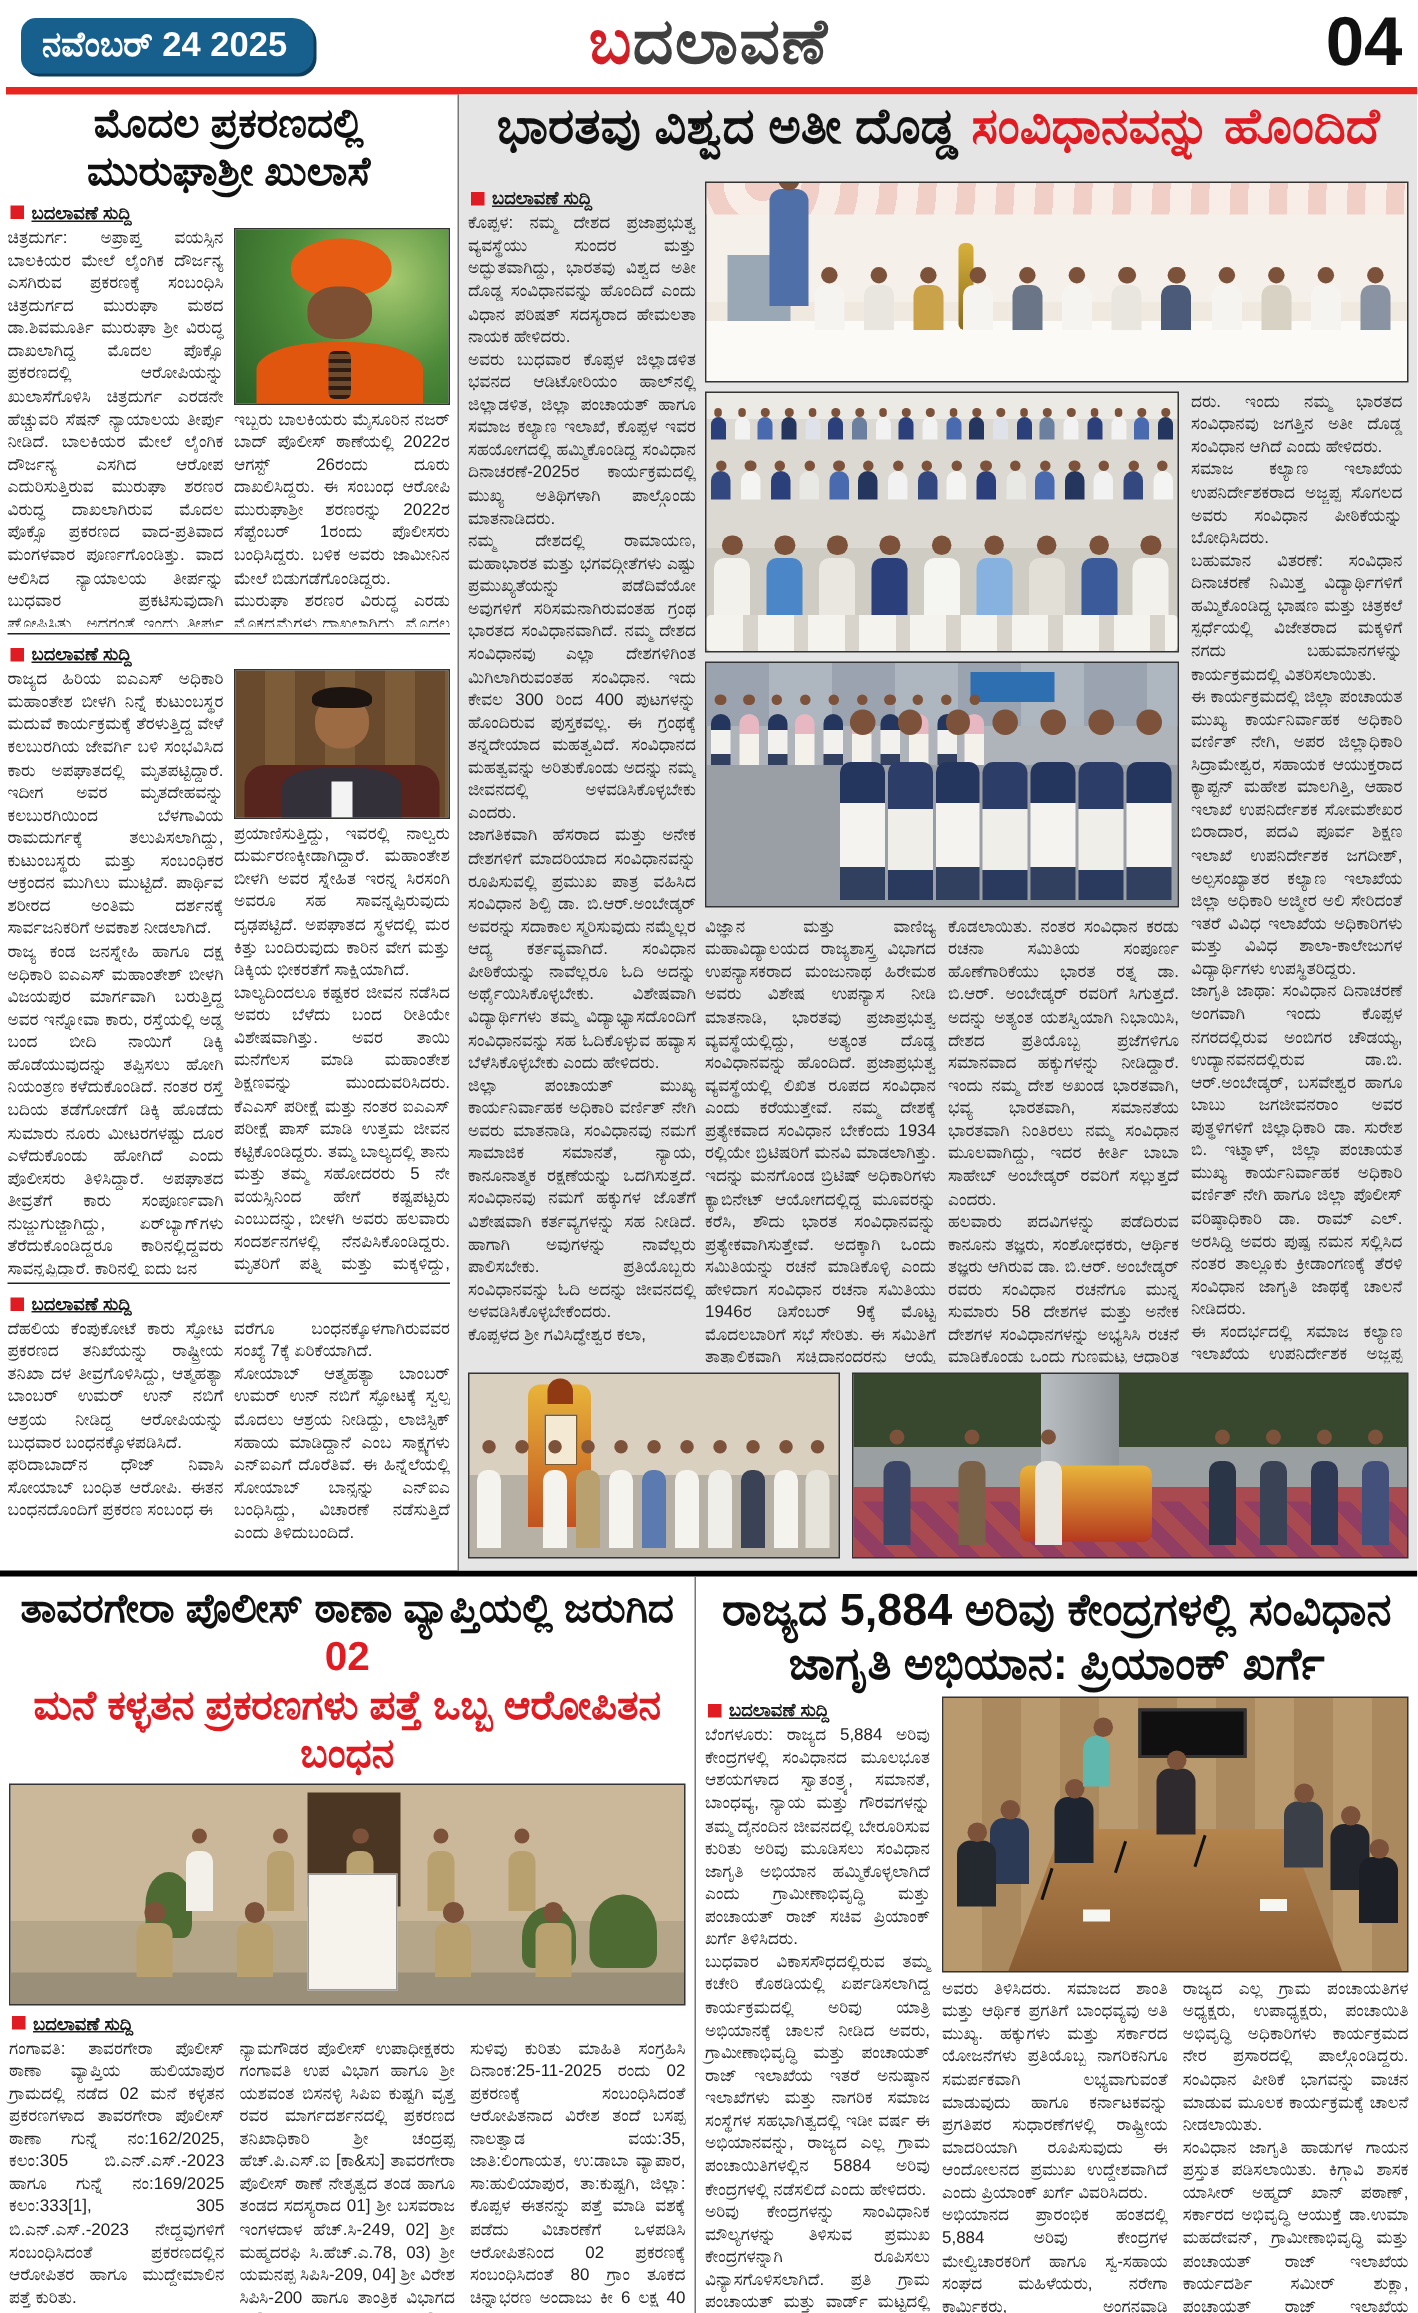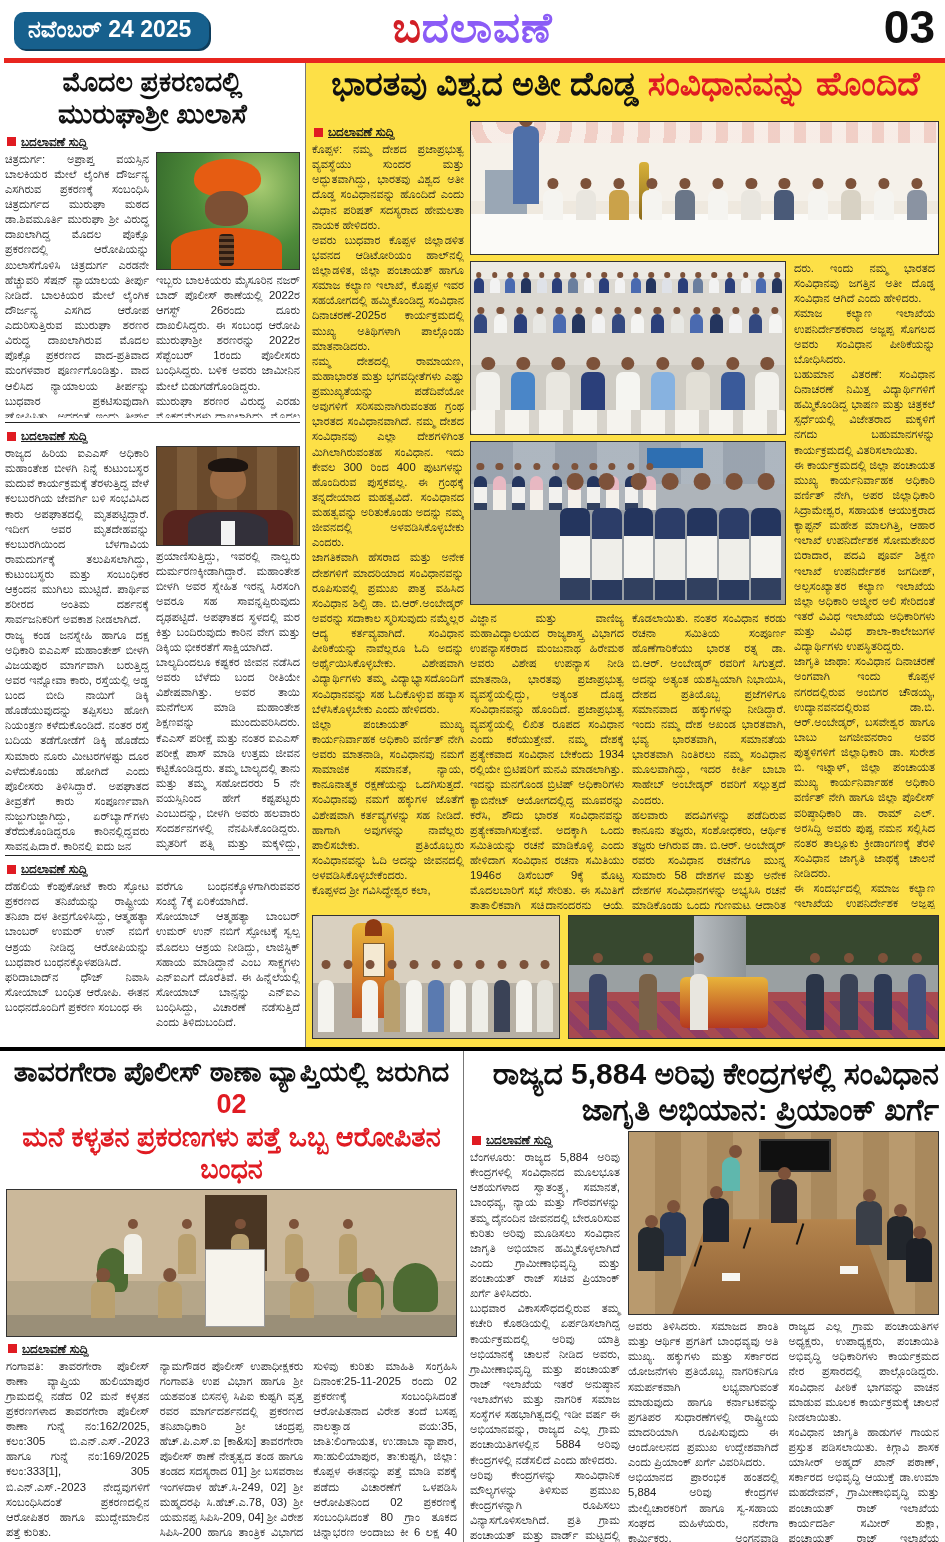--- a/index.html
+++ b/index.html
@@ -6,29 +6,29 @@
   #page{position:relative;width:945px;height:1542px;background:#fff;overflow:hidden;
         font-family:"Liberation Sans","DejaVu Sans",sans-serif;color:#1c1c1c;}
 
   
   #header{position:relative;height:63px;}
   .date-badge{position:absolute;left:14px;top:12px;background:#17608d;color:#fff;
     font-size:23px;font-weight:bold;padding:4px 18px 6px 14px;border-radius:10px 14px 12px 10px;
     box-shadow:2px 2px 0 #0e3d5c;}
   .masthead{position:absolute;left:50%;top:4px;transform:translateX(-50%);
     font-size:42px;font-weight:bold;letter-spacing:1px;white-space:nowrap;}
-  .masthead .m1{color:#d21f26;} .masthead .m2{color:#8b5cf6;}
+  .masthead .m1{color:#d21f26;} .masthead .m2{color:#404040;}
   .pagenum{position:absolute;right:10px;top:0px;font-size:46px;font-weight:bold;color:#111;}
   .red-rule{position:absolute;left:4px;right:0;bottom:0;height:5px;background:#e8251f;}
 
   
   #top{display:flex;height:984px;}
   #left-rail{width:305px;box-sizing:border-box;padding:0 5px;}
   .vrule{width:1px;background:#777;}
-  #main-article{flex:1;position:relative;background:#fde047;overflow:hidden;}
+  #main-article{flex:1;position:relative;background:#e5e5e5;overflow:hidden;}
 
   
   .art{box-sizing:border-box;overflow:hidden;}
   .art h2{margin:4px 2px;text-align:center;font-weight:bold;line-height:1.18;}
   .hl-black{color:#111;} .hl-red{color:#e01b22;}
   .byline{display:flex;align-items:center;gap:5px;font-size:12px;font-weight:bold;margin:2px 0 3px 2px;}
   .byline .sq{width:9px;height:9px;background:#e01b22;display:inline-block;}
   .byline .bl-t{text-decoration:underline;}
   .cols2{display:flex;gap:7px;}
   .cols2 > div{flex:1;min-width:0;}
@@ -134,21 +134,21 @@
 </head>
 <body>
 
 <div id="page">
 
   <div id="header">
     <div class="date-badge">ನವೆಂಬರ್ 24 2025</div>
     <div class="masthead">
       <span class="m1">ಬ</span><span class="m2">ದಲಾವಣೆ</span>
     </div>
-    <div class="pagenum">03</div>
+    <div class="pagenum">04</div>
     <div class="red-rule"></div>
   </div>
 
   <div id="top">
 
     <div id="left-rail">
 
       <div class="art" style="height:355px;">
         <h2 style="font-size:27px;">
           <span class="hl-black">ಮೊದಲ ಪ್ರಕರಣದಲ್ಲಿ</span><br>
@@ -423,21 +423,21 @@
         <span class="bl-t">ಬದಲಾವಣೆ ಸುದ್ದಿ</span>
       </div>
       <div class="bl-cols bodytxt">ಗಂಗಾವತಿ: ತಾವರಗೇರಾ ಪೊಲೀಸ್ ಠಾಣಾ ವ್ಯಾಪ್ತಿಯ ಹುಲಿಯಾಪುರ ಗ್ರಾಮದಲ್ಲಿ ನಡೆದ 02 ಮನೆ ಕಳ್ಳತನ ಪ್ರಕರಣಗಳಾದ ತಾವರಗೇರಾ ಪೊಲೀಸ್ ಠಾಣಾ ಗುನ್ನೆ ನಂ:162/2025, ಕಲಂ:305 ಬಿ.ಎನ್.ಎಸ್.-2023 ಹಾಗೂ ಗುನ್ನೆ ನಂ:169/2025 ಕಲಂ:333[1], 305 ಬಿ.ಎನ್.ಎಸ್.-2023 ನೇದ್ದವುಗಳಿಗೆ ಸಂಬಂಧಿಸಿದಂತೆ ಪ್ರಕರಣದಲ್ಲಿನ ಆರೋಪಿತರ ಹಾಗೂ ಮುದ್ದೇಮಾಲಿನ ಪತ್ತೆ ಕುರಿತು.
  ಮಾನ್ಯ ಶ್ರೀ ಡಾ. ರಾಮ್. ಎಲ್.ಅರಸಿದ್ದಿ, ಐಪಿಎಸ್, ಪೊಲೀಸ್ ಅಧೀಕ್ಷಕರು ಕೊಪ್ಪಳ, ಮಾನ್ಯ ಶ್ರೀ ಆರ್. ಹೇಮಂತಕುಮಾರ, ಹೆಚ್ಚುವರಿ ಪೊಲೀಸ್ ಅಧೀಕ್ಷಕರು ಕೊಪ್ಪಳ ರವರ ಸೂಕ್ತ ನಿರ್ದೇಶನದಂತೆ ಮಾನ್ಯ ಶ್ರೀ ಜಾಯಪ್ಪ ನ್ಯಾಮಗೌಡರ ಪೊಲೀಸ್ ಉಪಾಧೀಕ್ಷಕರು ಗಂಗಾವತಿ ಉಪ ವಿಭಾಗ ಹಾಗೂ ಶ್ರೀ ಯಶವಂತ ಬಿಸನಳ್ಳಿ ಸಿಪಿಐ ಕುಷ್ಟಗಿ ವೃತ್ತ ರವರ ಮಾರ್ಗದರ್ಶನದಲ್ಲಿ ಪ್ರಕರಣದ ತನಿಖಾಧಿಕಾರಿ ಶ್ರೀ ಚಂದ್ರಪ್ಪ ಹೆಚ್.ಪಿ.ಎಸ್.ಐ [ಕಾ&amp;ಸು] ತಾವರಗೇರಾ ಪೊಲೀಸ್ ಠಾಣೆ ನೇತೃತ್ವದ ತಂಡ ಹಾಗೂ ತಂಡದ ಸದಸ್ಯರಾದ 01] ಶ್ರೀ ಬಸವರಾಜ ಇಂಗಳದಾಳ ಹೆಚ್.ಸಿ-249, 02] ಶ್ರೀ ಮಹ್ಮದರಫಿ ಸಿ.ಹೆಚ್.ಎ.78, 03) ಶ್ರೀ ಯಮನಪ್ಪ ಸಿಪಿಸಿ-209, 04] ಶ್ರೀ ವಿರೇಶ ಸಿಪಿಸಿ-200 ಹಾಗೂ ತಾಂತ್ರಿಕ ವಿಭಾಗದ 10] ಶ್ರೀ ಪ್ರಸಾದ ಎಪಿಸಿ-166, 11] ಶ್ರೀ ಮಂಜುನಾಥ ಎಪಿಸಿ-87 ಇವರನ್ನೊಳಗೊಂಡ ಒಂದು ತಂಡವನ್ನು ರಚನೆ ಮಾಡಿದ್ದು ಇರುತ್ತದೆ.
  ಪ್ರಕರಣದ ಪತ್ತೆ ಕಾರ್ಯಕ್ಕೆ ನೇಮಕ ಮಾಡಿದ ತನಿಖಾ ತಂಡವು ಆರೋಪಿತರ ಸುಳಿವು ಕುರಿತು ಮಾಹಿತಿ ಸಂಗ್ರಹಿಸಿ ದಿನಾಂಕ:25-11-2025 ರಂದು 02 ಪ್ರಕರಣಕ್ಕೆ ಸಂಬಂಧಿಸಿದಂತೆ ಆರೋಪಿತನಾದ ವಿರೇಶ ತಂದೆ ಬಸಪ್ಪ ನಾಲತ್ವಾಡ ವಯ:35, ಜಾತಿ:ಲಿಂಗಾಯತ, ಉ:ಡಾಬಾ ವ್ಯಾಪಾರ, ಸಾ:ಹುಲಿಯಾಪುರ, ತಾ:ಕುಷ್ಟಗಿ, ಜಿಲ್ಲಾ: ಕೊಪ್ಪಳ ಈತನನ್ನು ಪತ್ತೆ ಮಾಡಿ ವಶಕ್ಕೆ ಪಡೆದು ವಿಚಾರಣೆಗೆ ಒಳಪಡಿಸಿ ಆರೋಪಿತನಿಂದ 02 ಪ್ರಕರಣಕ್ಕೆ ಸಂಬಂಧಿಸಿದಂತೆ 80 ಗ್ರಾಂ ತೂಕದ ಚಿನ್ನಾಭರಣ ಅಂದಾಜು ಕೀ 6 ಲಕ್ಷ 40 ಸಾವಿರ ಬೆಲೆ ಬಾಳುವಂತವುಗಳನ್ನು ವಶಪಡಿಸಿಕೊಂಡು ಆರೋಪಿತನಿಗೆ ನ್ಯಾಯಾಂಗ ಬಂಧನಕ್ಕೆ ಕಳುಹಿಸಿದ್ದು ಇರುತ್ತದೆ. ತನಿಖಾ ತಂಡದ ಕಾರ್ಯವನ್ನು ಮಾನ್ಯ ಜಿಲ್ಲಾ ಪೊಲೀಸ್ ಅಧೀಕ್ಷಕರು ಕೊಪ್ಪಳ ರವರು ಪ್ರಶಂಶಿಸಿದ್ದಾರೆ.</div>
     </div>
 
     <div class="vrule"></div>
 
     <div id="b-right">
-      <h2 style="font-size:30px;text-align:right;">
+      <h2 style="font-size:30px;">
         <span class="hl-black">ರಾಜ್ಯದ 5,884 ಅರಿವು ಕೇಂದ್ರಗಳಲ್ಲಿ ಸಂವಿಧಾನ</span><br>
         <span class="hl-black">ಜಾಗೃತಿ ಅಭಿಯಾನ: ಪ್ರಿಯಾಂಕ್ ಖರ್ಗೆ</span>
       </h2>
       <div class="br-flex">
         <div class="br-c1">
           <div class="byline">
             <span class="sq"></span>
             <span class="bl-t">ಬದಲಾವಣೆ ಸುದ್ದಿ</span>
           </div>
           <div class="bodytxt">ಬೆಂಗಳೂರು: ರಾಜ್ಯದ 5,884 ಅರಿವು ಕೇಂದ್ರಗಳಲ್ಲಿ ಸಂವಿಧಾನದ ಮೂಲಭೂತ ಆಶಯಗಳಾದ ಸ್ವಾತಂತ್ರ್ಯ, ಸಮಾನತೆ, ಬಾಂಧವ್ಯ, ನ್ಯಾಯ ಮತ್ತು ಗೌರವಗಳನ್ನು ತಮ್ಮ ದೈನಂದಿನ ಜೀವನದಲ್ಲಿ ಬೇರೂರಿಸುವ ಕುರಿತು ಅರಿವು ಮೂಡಿಸಲು ಸಂವಿಧಾನ ಜಾಗೃತಿ ಅಭಿಯಾನ ಹಮ್ಮಿಕೊಳ್ಳಲಾಗಿದೆ ಎಂದು ಗ್ರಾಮೀಣಾಭಿವೃದ್ಧಿ ಮತ್ತು ಪಂಚಾಯತ್ ರಾಜ್ ಸಚಿವ ಪ್ರಿಯಾಂಕ್ ಖರ್ಗೆ ತಿಳಿಸಿದರು.

